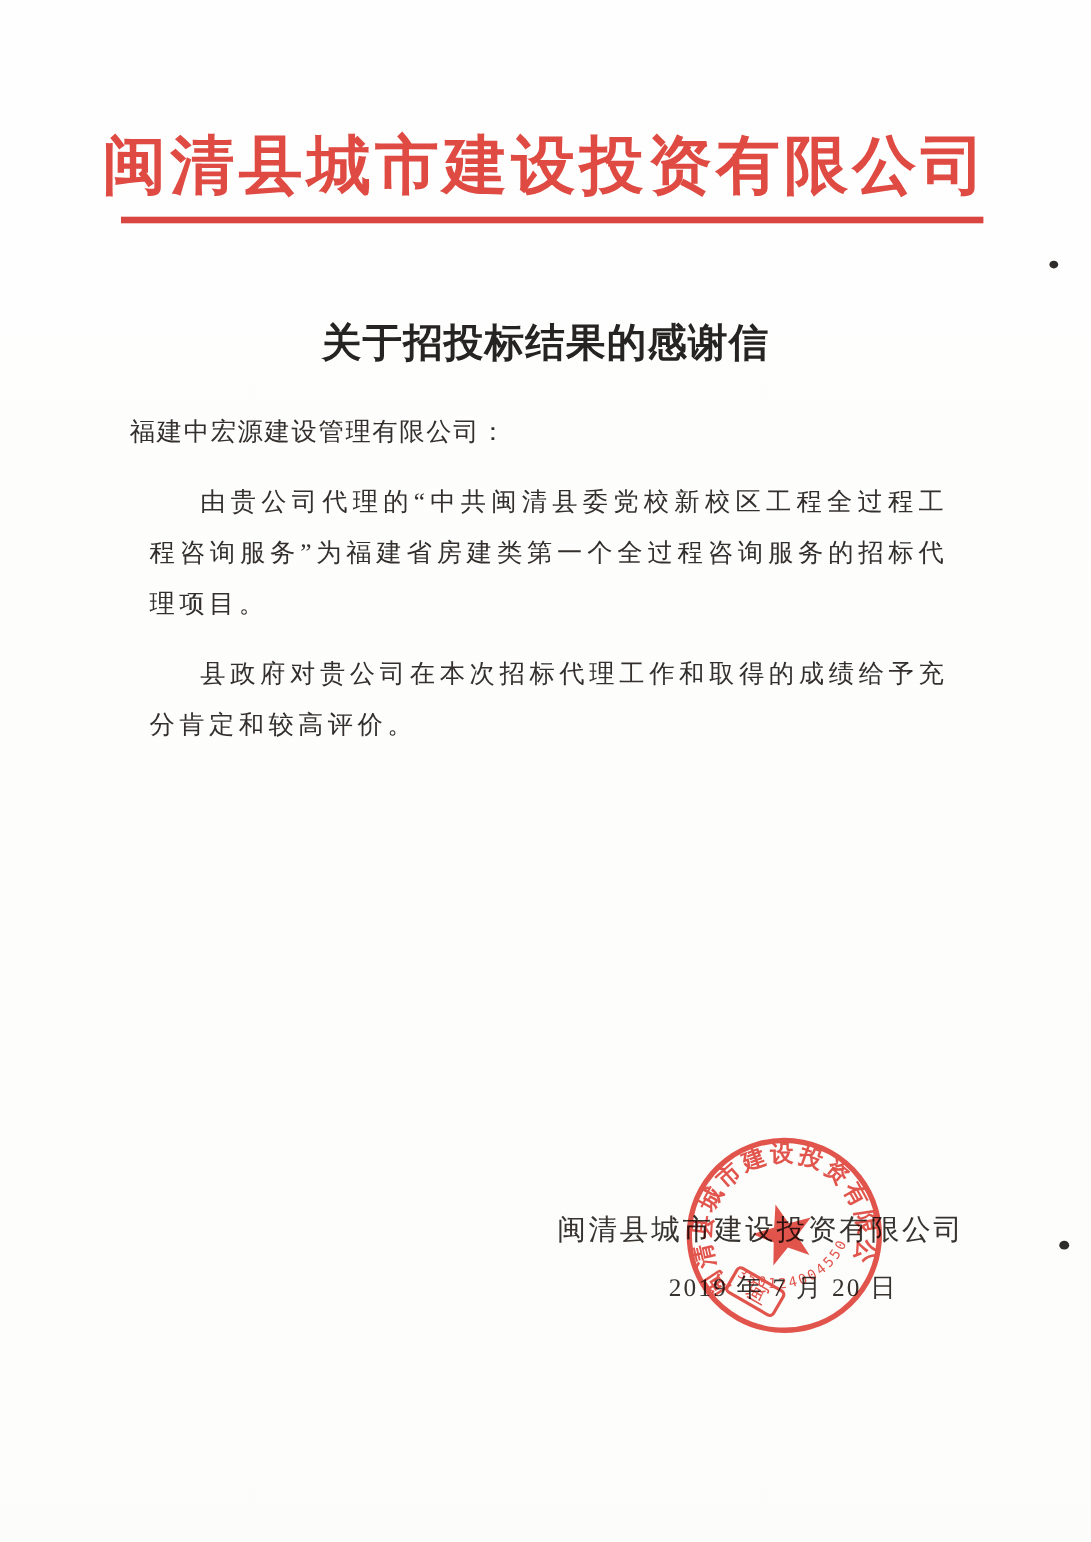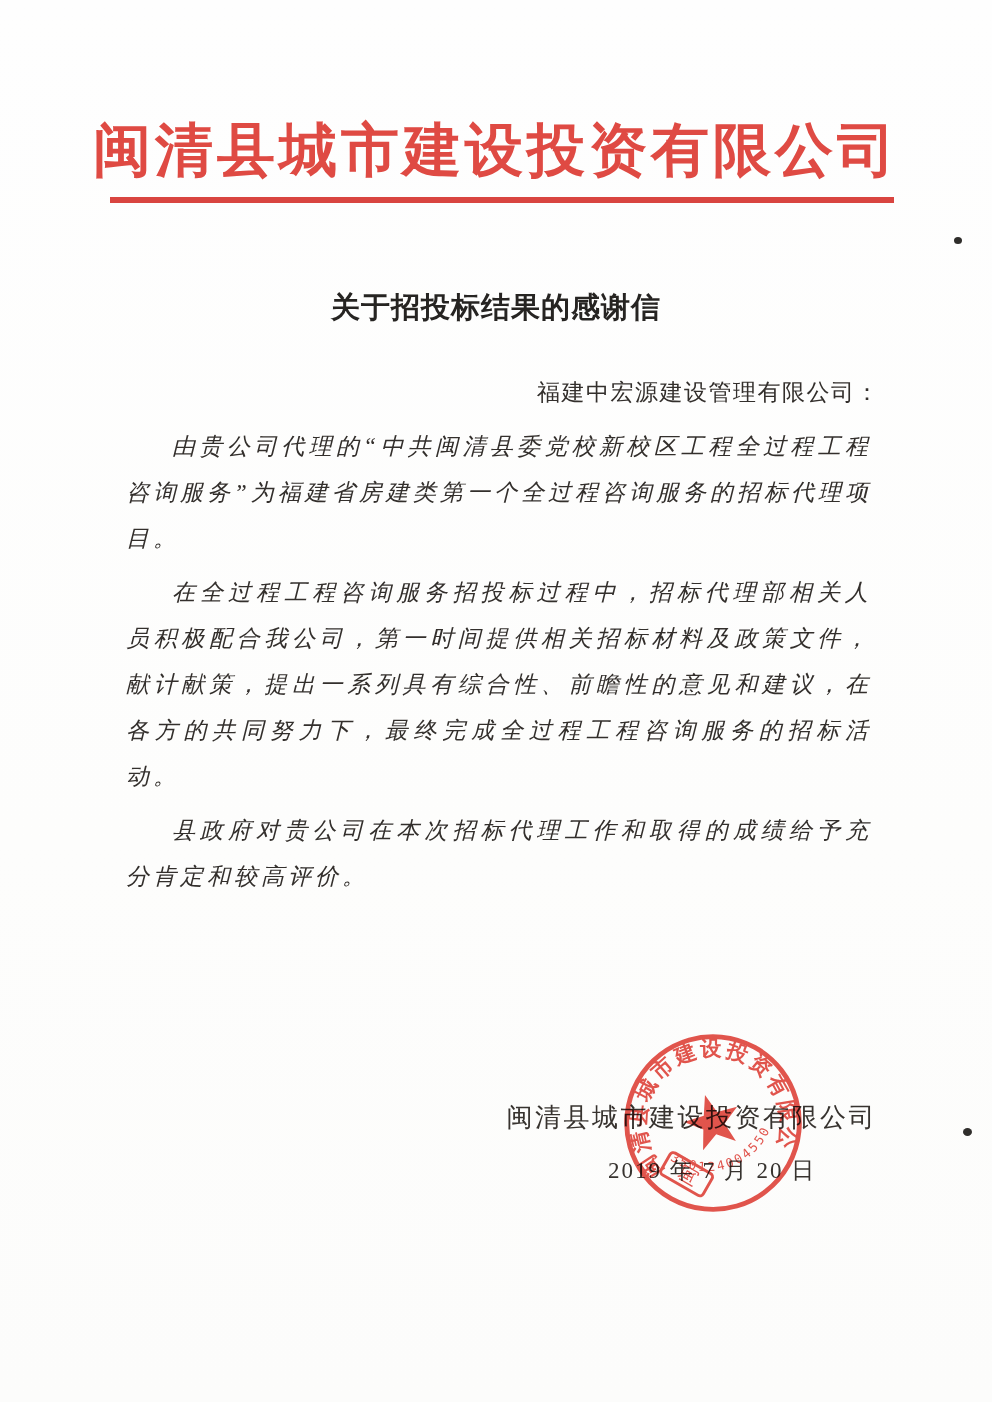--- a/index.html
+++ b/index.html
@@ -27,42 +27,40 @@
   .red-rule{
     position:absolute;top:197px;left:110px;width:784px;height:6px;
     background:var(--red-rule,#d94540);
   }
   
   .doc-title{
     position:absolute;top:288px;left:0;right:0;
     text-align:center;
     font-family:"Liberation Sans","DejaVu Sans",sans-serif;
     font-weight:600;
-    font-size:29px;
+    font-size:36px;
     letter-spacing:1px;
     color:#262422;
   }
   
   .body-block{
     position:absolute;top:370px;left:118px;width:762px;
     font-size:23px;
     line-height:46px;
     color:var(--ink,#332f2c);
   }
   .salutation{
     letter-spacing:1.5px;
     margin:0;
-    text-align:right;
   }
   .body-block p.para{
-    margin:8px;
+    margin:18px;
     text-indent:2em;
     text-align:justify;
     letter-spacing:4px;
-    font-style:italic;
   }
   
   .signature{
     position:absolute;top:1100px;left:0;right:115px;
     text-align:right;
     font-size:26px;
     letter-spacing:2.5px;
     color:#37332f;
     white-space:nowrap;
   }
@@ -94,21 +92,20 @@
 
   <div class="letterhead">闽清县城市建设投资有限公司</div>
 
   <div class="red-rule"></div>
 
   <div class="doc-title">关于招投标结果的感谢信</div>
 
   <div class="body-block">
     <p class="salutation">福建中宏源建设管理有限公司：</p>
     <p class="para">由贵公司代理的“中共闽清县委党校新校区工程全过程工程咨询服务”为福建省房建类第一个全过程咨询服务的招标代理项目。</p>
-    <p class="para">在全过程工程咨询服务招投标过程中，招标代理部相关人员积极配合我公司，第一时间提供相关招标材料及政策文件，献计献策，提出一系列具有综合性、前瞻性的意见和建议，在各方的共同努力下，最终完成全过程工程咨询服务的招标活动。</p>
     <p class="para">县政府对贵公司在本次招标代理工作和取得的成绩给予充分肯定和较高评价。</p>
   </div>
 
   <div class="signature">闽清县城市建设投资有限公司</div>
 
   <div class="sign-date">2019 年 7 月 20 日</div>
 
   <div class="seal">
     <svg viewBox="0 0 200 200" xmlns="http://www.w3.org/2000/svg">
       <g transform="rotate(-16 100 100)" fill="none">

